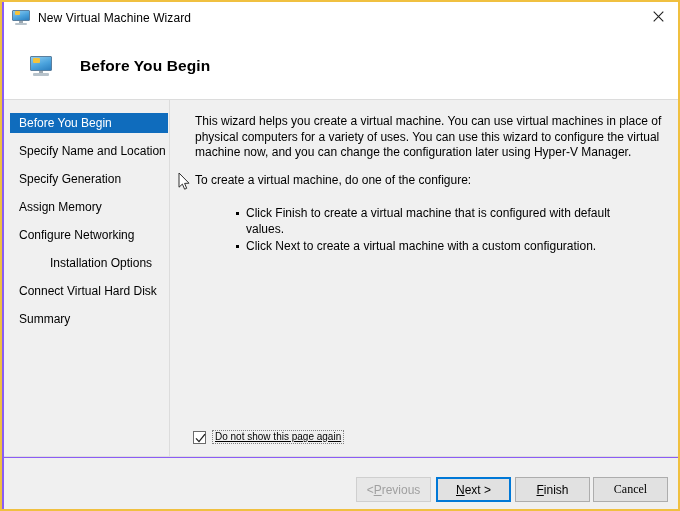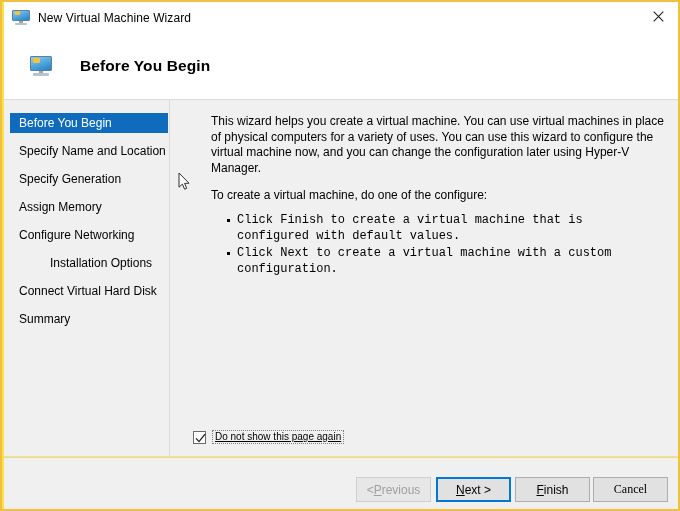--- a/index.html
+++ b/index.html
@@ -11,21 +11,21 @@
     font-family: "Liberation Sans", sans-serif;
     -webkit-font-smoothing: antialiased;
   }
 
   #window {
     position: relative;
     width: 680px;
     height: 511px;
     box-sizing: border-box;
     border: 2px solid #f0c040;
-    background: #fde047;
+    background: #8b5cf6;
     overflow: hidden;
   }
 
   
   #titlebar {
     position: absolute;
     left: 2px;
     top: 0px;
     width: 676px;
     height: 31px;
@@ -183,27 +183,26 @@
   #content-inner {
     position: absolute;
     left: 24px;
     top: 14px;
     width: 470px;
   }
   .para {
     font-size: 12px;
     line-height: 15.5px;
     color: #000000;
-    margin: 0 0 12px 16px;
+    margin: 0 0 12px 0;
   }
   .bullets {
-    margin: 8px;
+    margin: 17px;
     padding: 0 0 0 24px;
     list-style: none;
-    font-family: Liberation Mono, monospace;
   }
   .bullets li {
     font-size: 12px;
     line-height: 16px;
     color: #000000;
     position: relative;
     padding-left: 10px;
     margin-bottom: 1px;
   }
   .bullets li::before {

